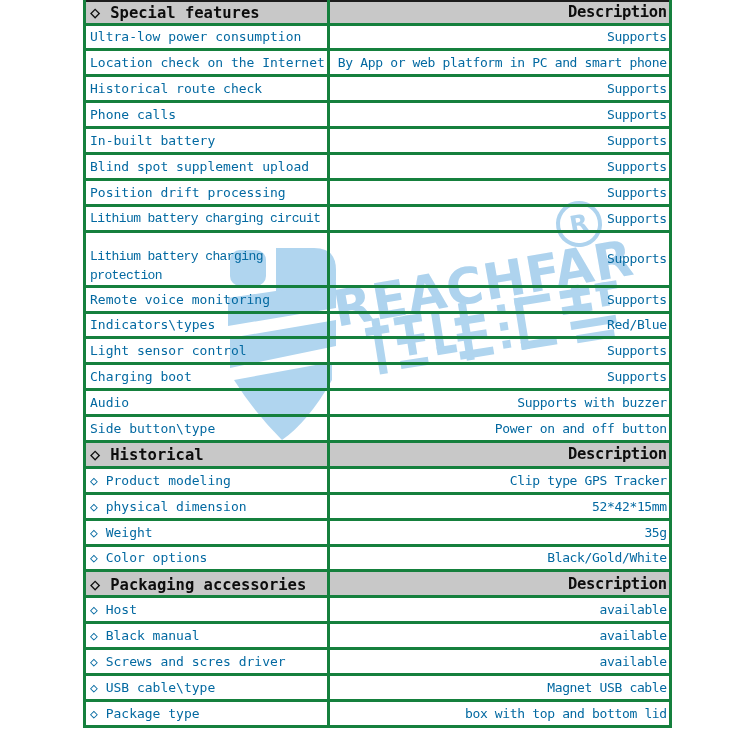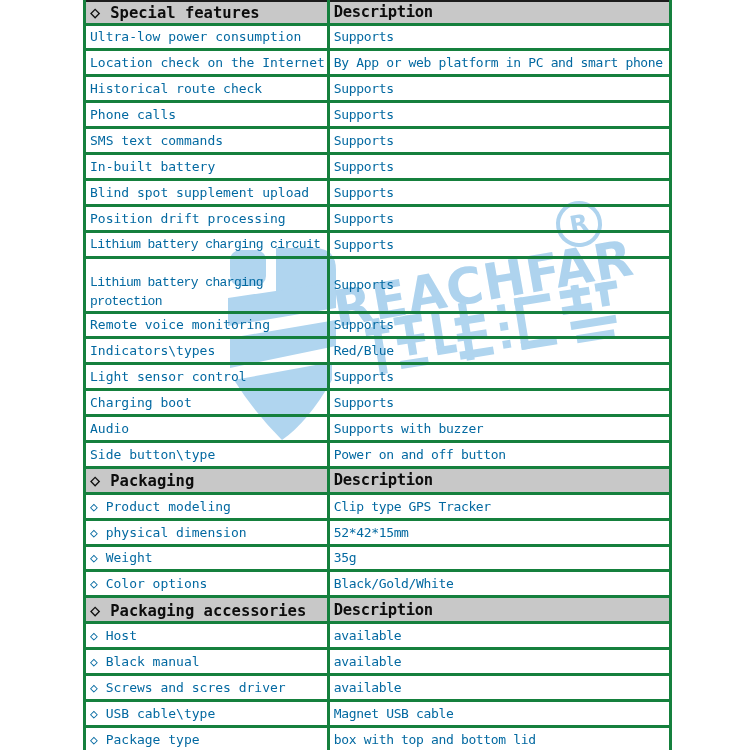--- a/index.html
+++ b/index.html
@@ -34,21 +34,21 @@
   }
   .spec-table td {
     border:3px solid #15803d;
     padding:0 2px 0 4px;
     white-space:pre; overflow:hidden;
     font-size:13px; color:#0369a1;
     vertical-align:middle;
     background:transparent;
   }
   .spec-table td.c1 { border-right-width:2px; }
-  .spec-table td.c2 { letter-spacing:-0.35px; }
+  .spec-table td.c2 { letter-spacing:-0.35px;text-align:right; }
   tr.data-row { height:25.9px; }
   tr.header-row { height:25.9px; }
   tr.first-header { height:23px;border-radius:9px; }
   .header-row td {
     background:#c8c8c8; font-weight:bold; font-size:15.5px;
     color:#0d0d0d; letter-spacing:0;
     border-top:2px solid #1c1c1c; border-bottom:2px solid #1c1c1c;
   }
   .dia { font-size:17px; margin-right:10px; font-weight:bold; }
   .c1.tight { letter-spacing:-0.6px;font-family:Liberation Mono, monospace; }
@@ -137,24 +137,20 @@
         </tr>
         <tr class="data-row">
           <td class="c1">Historical route check</td>
           <td class="c2">Supports</td>
         </tr>
         <tr class="data-row">
           <td class="c1">Phone calls</td>
           <td class="c2">Supports</td>
         </tr>
         <tr class="data-row">
-          <td class="c1">SMS text commands</td>
-          <td class="c2">Supports</td>
-        </tr>
-        <tr class="data-row">
           <td class="c1">In-built battery</td>
           <td class="c2">Supports</td>
         </tr>
         <tr class="data-row">
           <td class="c1">Blind spot supplement upload</td>
           <td class="c2">Supports</td>
         </tr>
         <tr class="data-row">
           <td class="c1">Position drift processing</td>
           <td class="c2">Supports</td>
@@ -186,21 +182,21 @@
         </tr>
         <tr class="data-row">
           <td class="c1">Audio</td>
           <td class="c2">Supports with buzzer</td>
         </tr>
         <tr class="data-row">
           <td class="c1">Side button\type</td>
           <td class="c2">Power on and off button</td>
         </tr>
         <tr class="header-row">
-          <td class="c1"><span class="dia">◇</span><span>Packaging</span></td>
+          <td class="c1"><span class="dia">◇</span><span>Historical</span></td>
           <td class="c2">Description</td>
         </tr>
         <tr class="data-row">
           <td class="c1">◇ Product modeling</td>
           <td class="c2">Clip type GPS Tracker</td>
         </tr>
         <tr class="data-row">
           <td class="c1">◇ physical dimension</td>
           <td class="c2">52*42*15mm</td>
         </tr>

